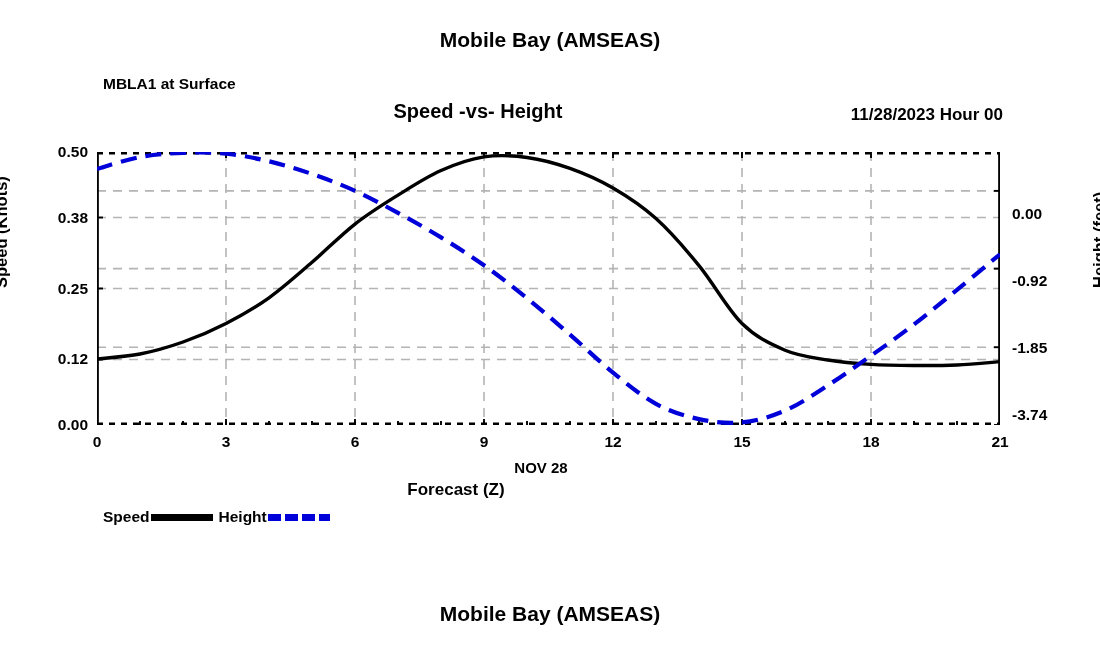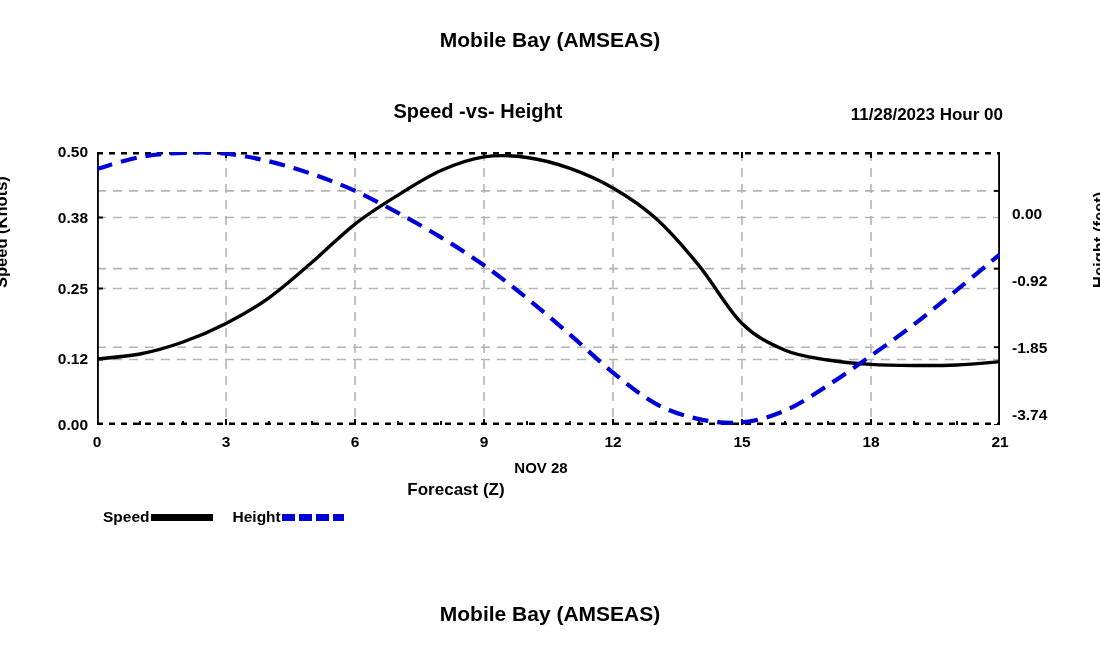--- a/index.html
+++ b/index.html
@@ -128,21 +128,21 @@
     font-weight: bold;
   }
 
   
   #legend {
     position: absolute;
     left: 103px;
     top: 508px;
     display: flex;
     align-items: center;
-    gap: 20px;
+    gap: 6px;
   }
   .legend-entry {
     display: flex;
     align-items: center;
   }
   .legend-label {
     font-size: 15.5px;
     font-weight: bold;
   }
   .legend-swatch {
@@ -158,20 +158,21 @@
       #ffffff 13px, #ffffff 17px
     );
   }
 </style>
 </head>
 <body>
 
 <div class="title-top">Mobile Bay (AMSEAS)</div>
 
 <div class="station-block">
+  <div>MBLA1 at Surface</div>
 </div>
 
 <div class="subtitle-center">Speed -vs- Height</div>
 <div class="datestamp">11/28/2023 Hour 00</div>
 
 <div class="axis-title-left">Speed (Knots)</div>
 <div class="axis-title-right">Height (feet)</div>
 
 <div class="ytick-left" style="top:425px">0.00</div>
 <div class="ytick-left" style="top:359px">0.12</div>

